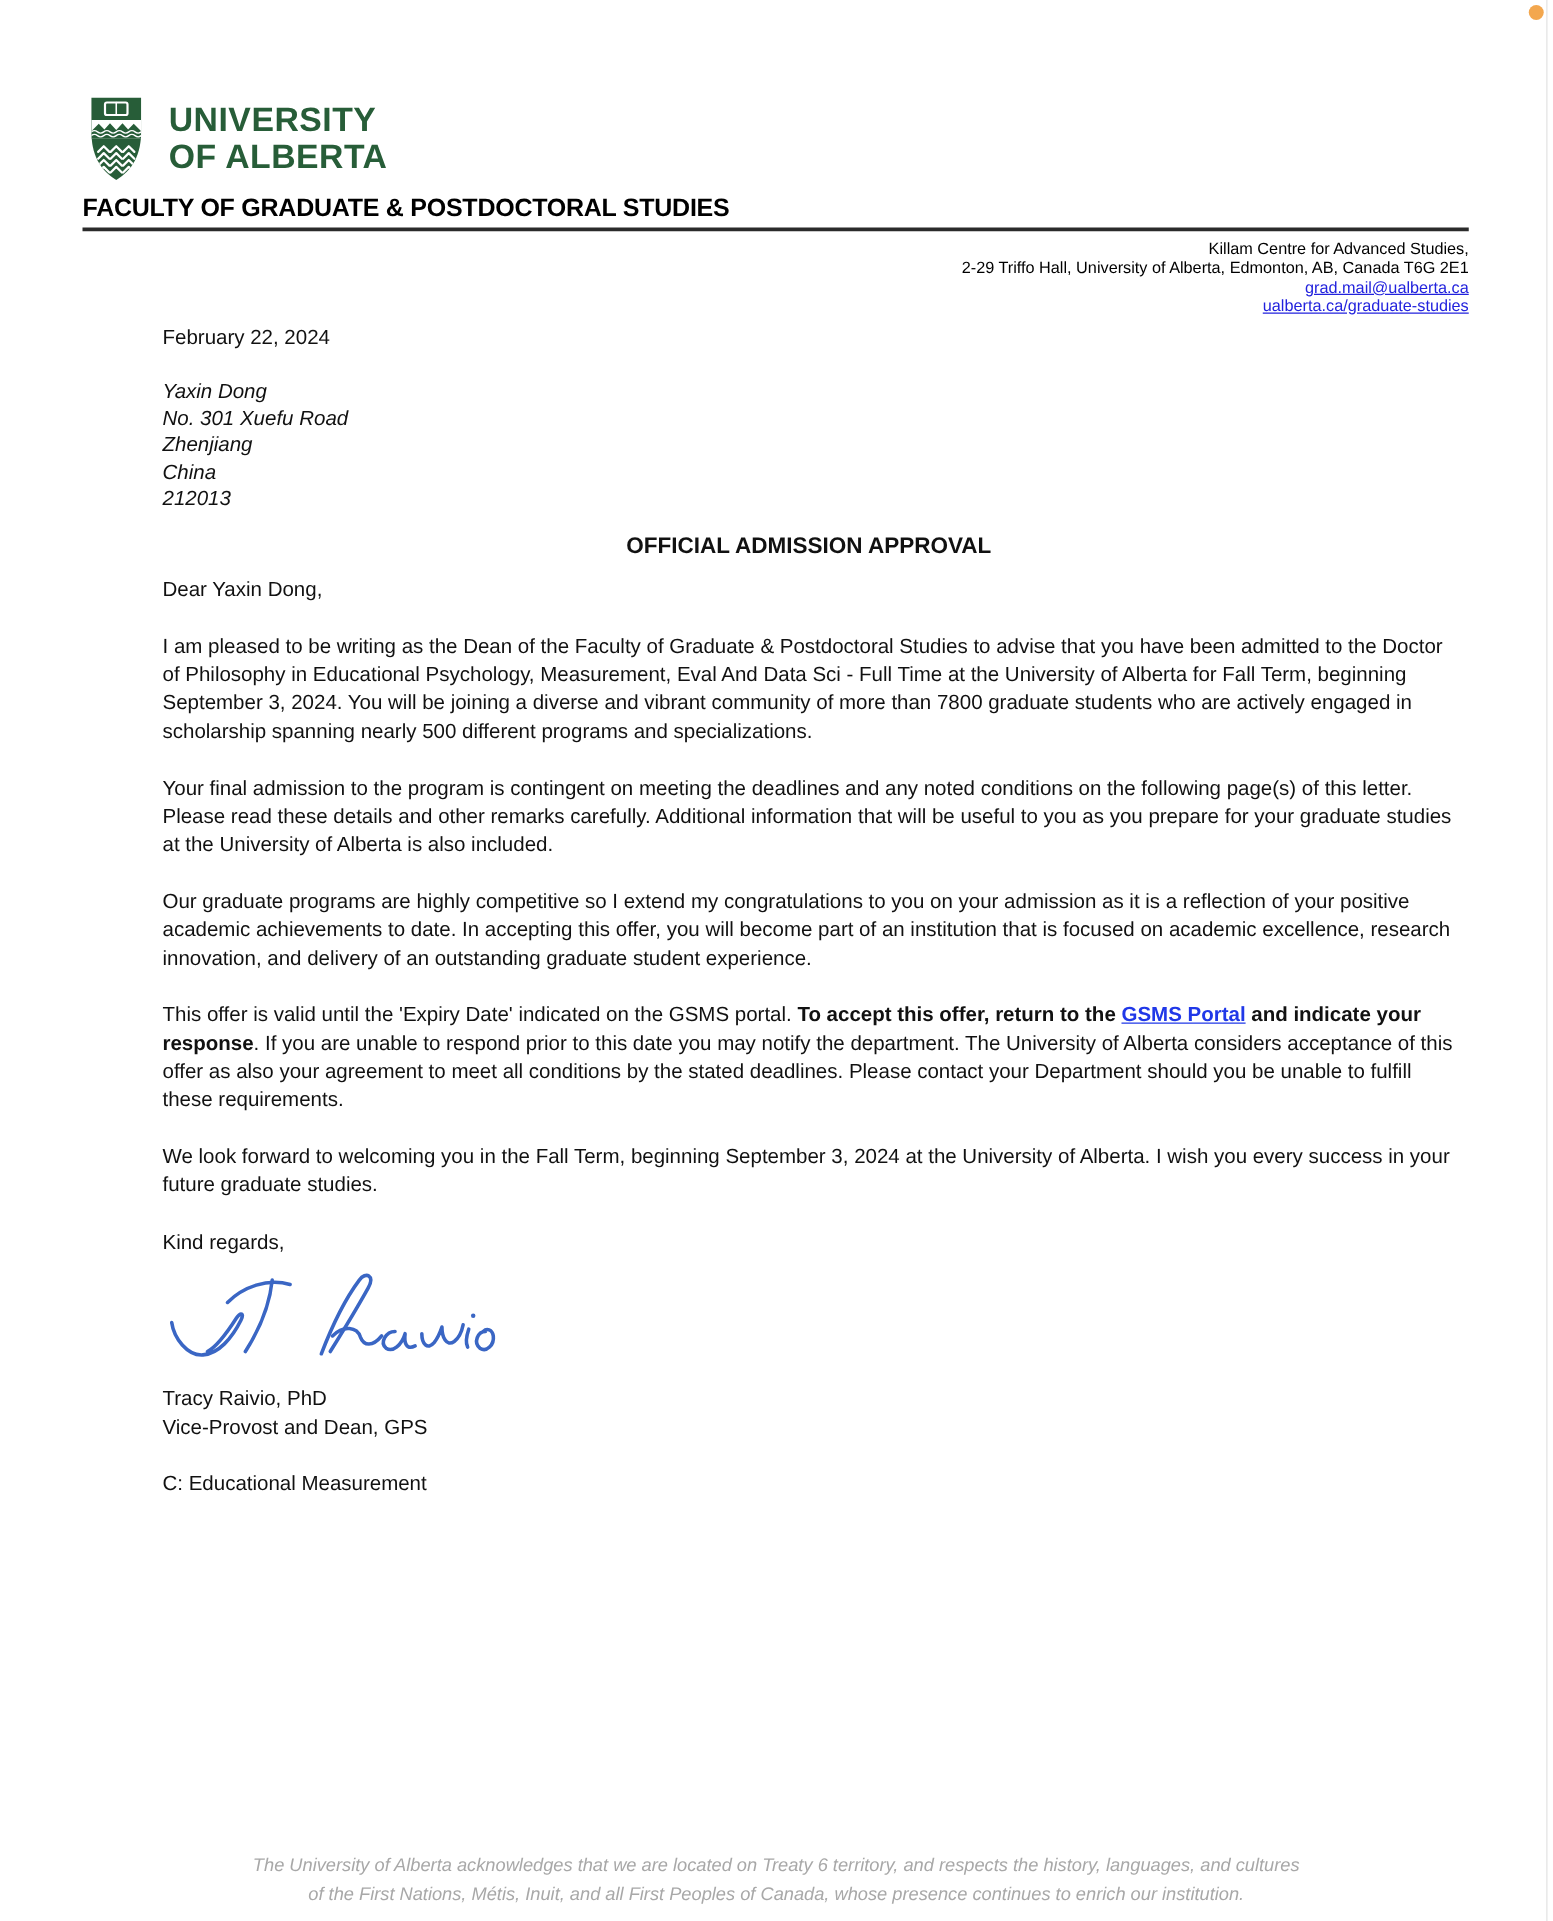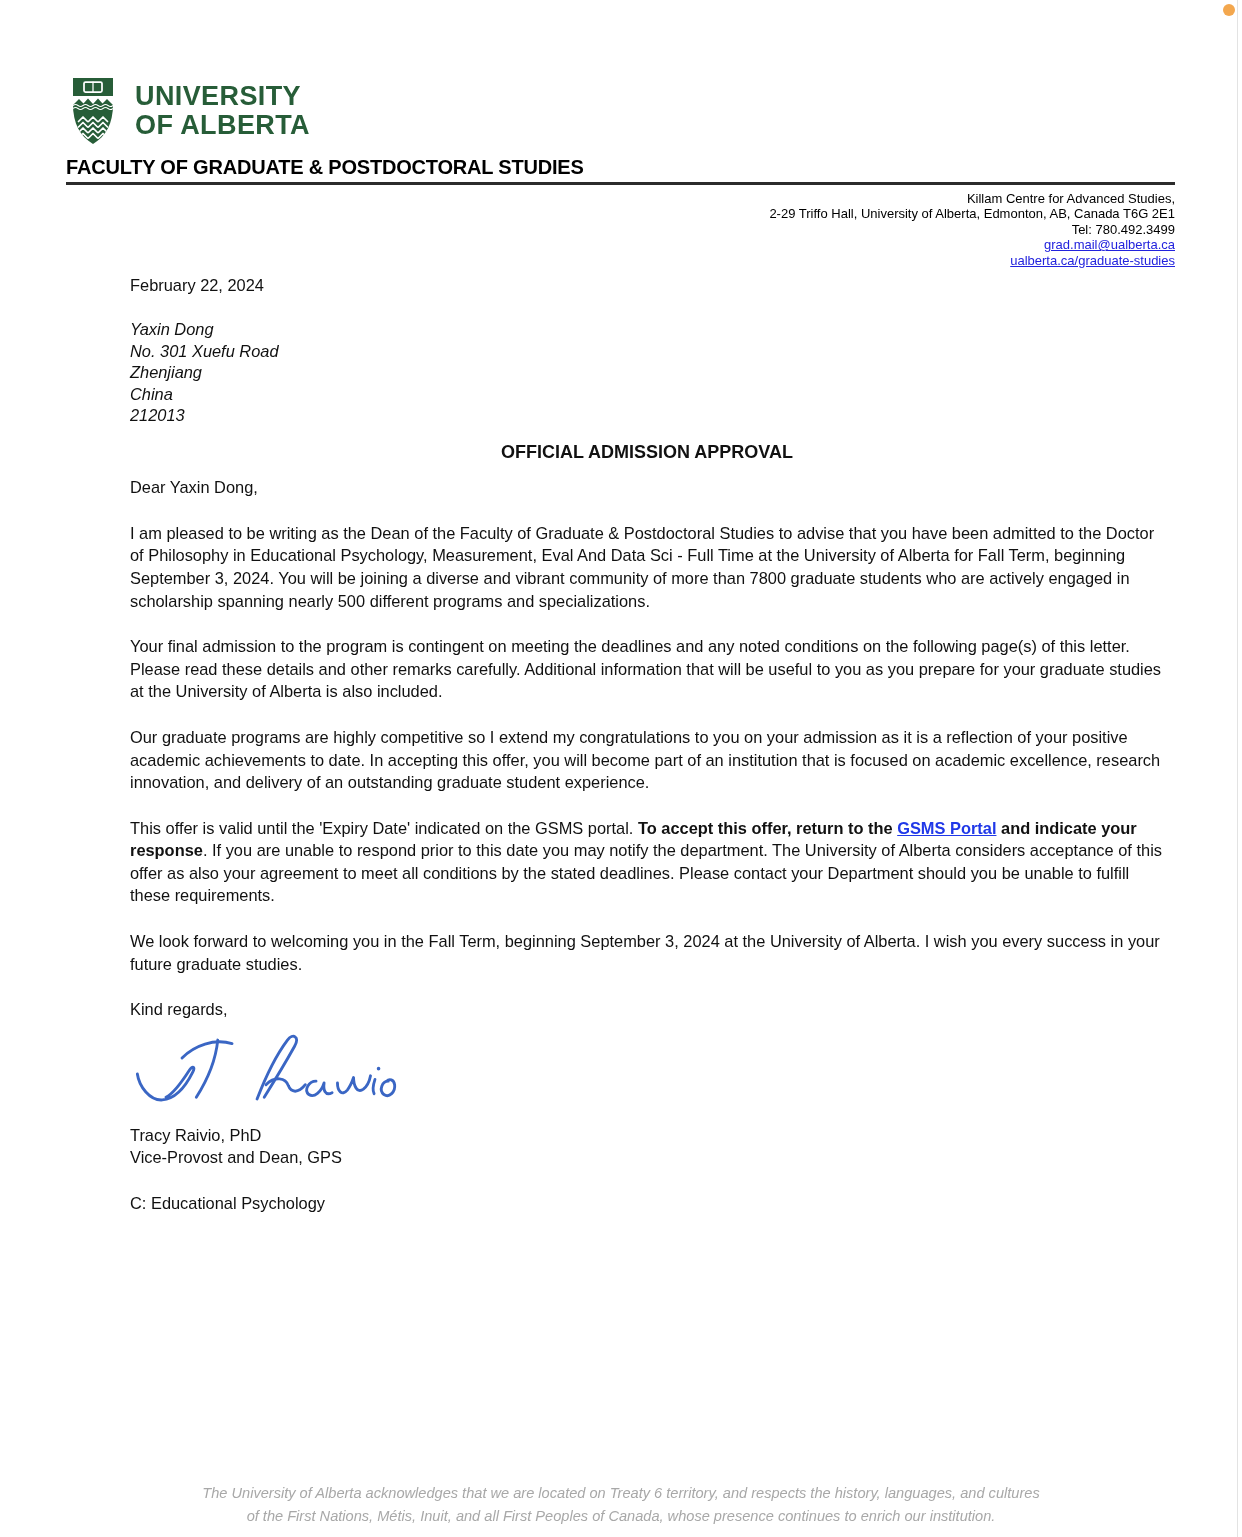--- a/index.html
+++ b/index.html
@@ -173,21 +173,20 @@
         <div>OF ALBERTA</div>
       </div>
     </div>
 
     <div class="faculty-title">FACULTY OF GRADUATE &amp; POSTDOCTORAL STUDIES</div>
     <div class="header-rule"></div>
 
     <div class="contact">
       <div>Killam Centre for Advanced Studies,</div>
       <div>2-29 Triffo Hall, University of Alberta, Edmonton, AB, Canada T6G 2E1</div>
-      <div>Tel: 780.492.3499</div>
       <a>grad.mail@ualberta.ca</a>
       <a>ualberta.ca/graduate-studies</a>
     </div>
   </header>
 
   <main class="letter-body">
     <p class="date">February 22, 2024</p>
 
     <div class="address">
       <div>Yaxin Dong</div>
@@ -224,21 +223,21 @@
         <path d="M230 58 C230 67 235 73 241 66 C245 61 247 55 248 52 C248 61 252 70 259 65 C263 62 266 55 267 50"></path>
         <path d="M272 54 C270 60 269 66 271 70"></path>
         <path d="M287 56 C280 56 276 66 282 71 C288 75 295 68 294 60 C293 54 288 53 285 56"></path>
       </g>
       <circle cx="276" cy="42" r="2" fill="#3a66c4"></circle>
     </svg>
 
     <div class="signer">Tracy Raivio, PhD</div>
     <div>Vice-Provost and Dean, GPS</div>
 
-    <p class="cc-line">C: Educational Psychology</p>
+    <p class="cc-line">C: Educational Measurement</p>
   </main>
 
   <footer class="land-ack">
     <div>The University of Alberta acknowledges that we are located on Treaty 6 territory, and respects the history, languages, and cultures</div>
     <div>of the First Nations, Métis, Inuit, and all First Peoples of Canada, whose presence continues to enrich our institution.</div>
   </footer>
 
 </div>
 
 </body></html>

